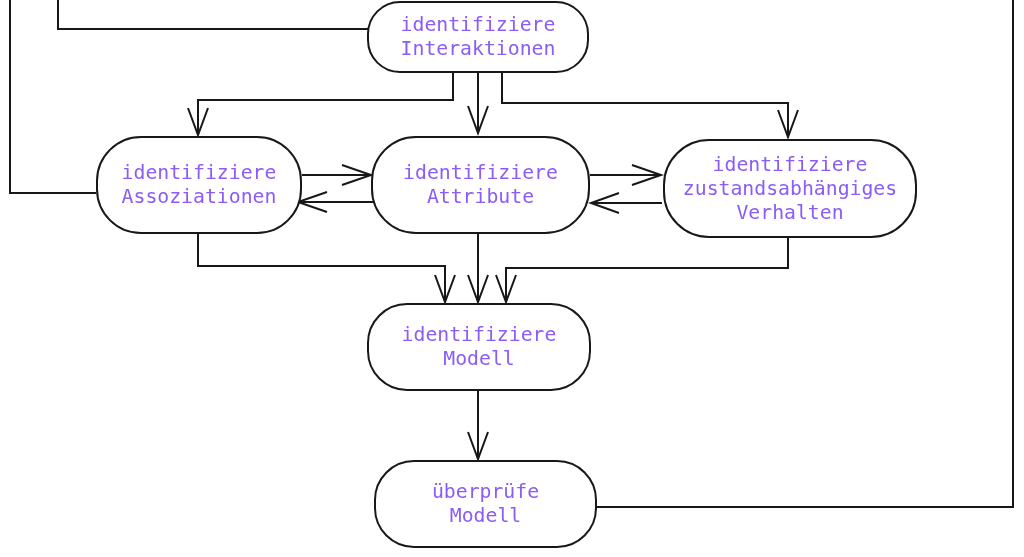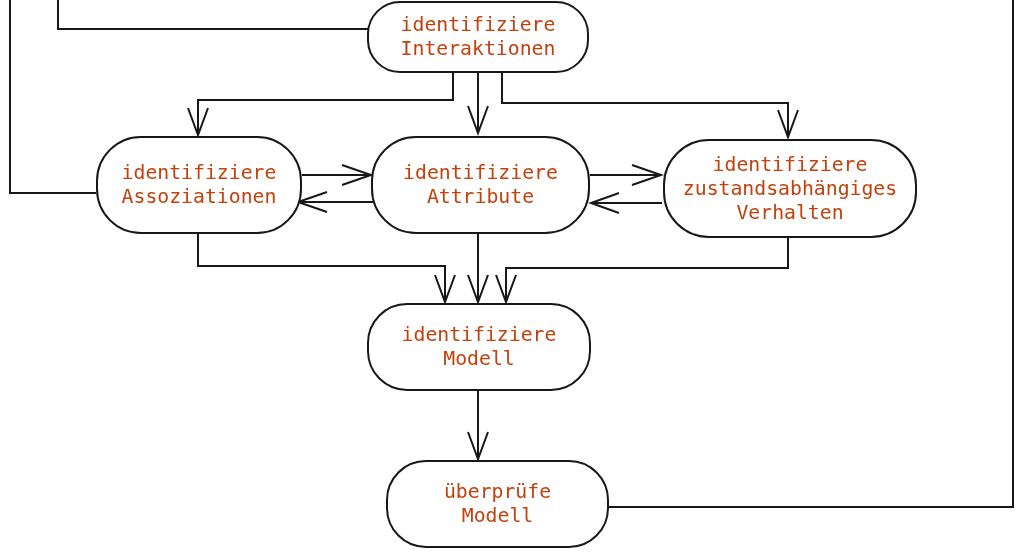--- a/index.html
+++ b/index.html
@@ -24,33 +24,33 @@
   }
   .node {
     position: absolute;
     box-sizing: border-box;
     border: 2px solid #181818;
     background: #ffffff;
     display: flex;
     align-items: center;
     justify-content: center;
     text-align: center;
-    color: #c2410c;
+    color: #8b5cf6;
     font-size: 19.8px;
     line-height: 24px;
   }
   .node .label { white-space: pre-line; }
 
   
   #n-interaktionen { left: 367px; top: 1px;   width: 222px; height: 72px; border-radius: 33px; }
   #n-assoziationen { left: 96px;  top: 136px; width: 206px; height: 98px; border-radius: 45px; }
   #n-attribute     { left: 371px; top: 136px; width: 219px; height: 98px; border-radius: 45px; }
   #n-verhalten     { left: 663px; top: 139px; width: 254px; height: 99px; border-radius: 46px; }
   #n-konsolidiere  { left: 367px; top: 303px; width: 224px; height: 88px; border-radius: 40px; }
-  #n-ueberpruefe   { left: 386px; top: 460px; width: 223px; height: 88px; border-radius: 40px; text-align: center; }
+  #n-ueberpruefe   { left: 374px; top: 460px; width: 223px; height: 88px; border-radius: 40px; text-align: center; }
 </style>
 </head>
 <body>
 
 <div class="stage">
 
   <svg class="edge-layer" viewBox="0 0 1024 557" xmlns="http://www.w3.org/2000/svg">
 
     <path d="M 10 0 V 193 H 96"></path>
 

